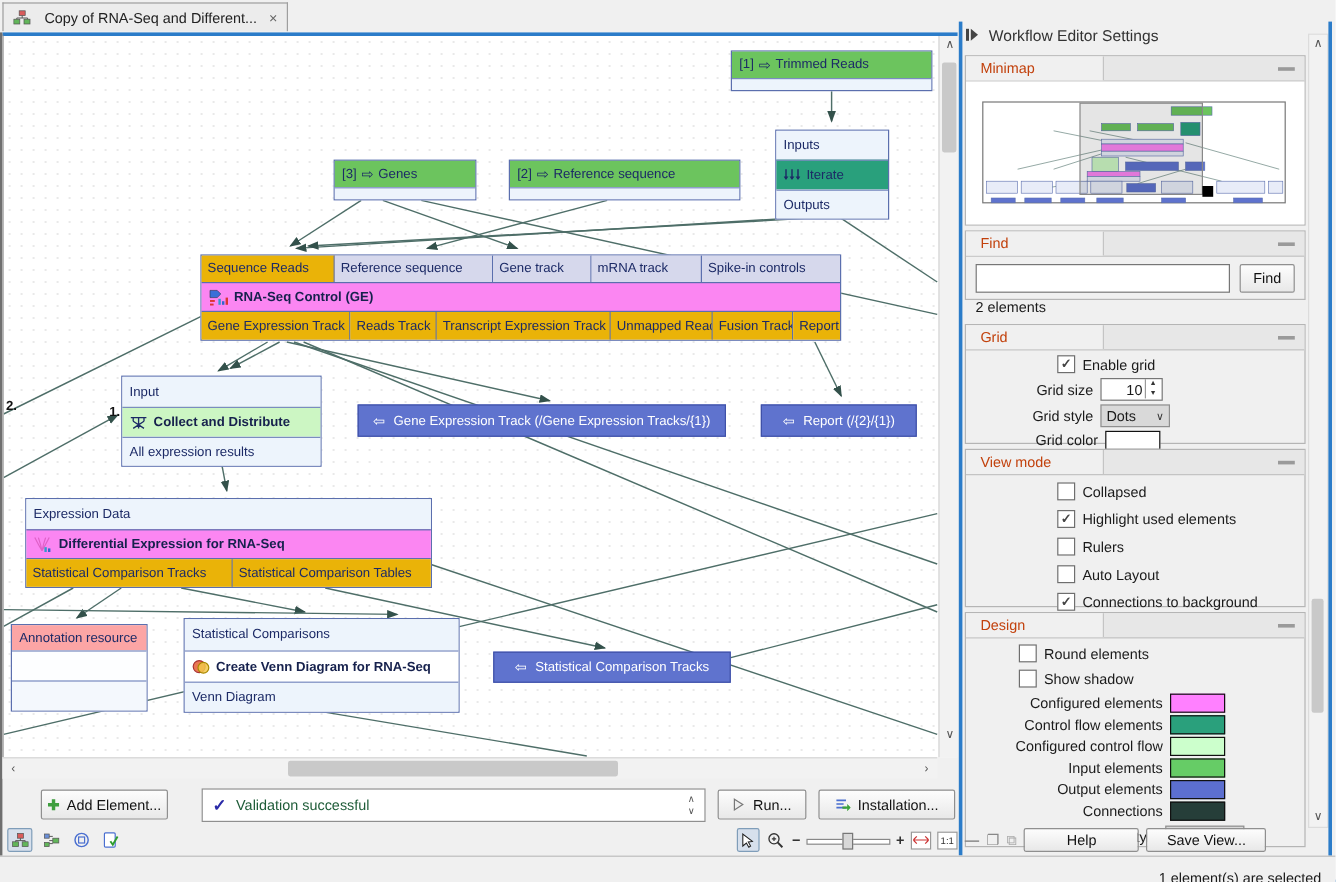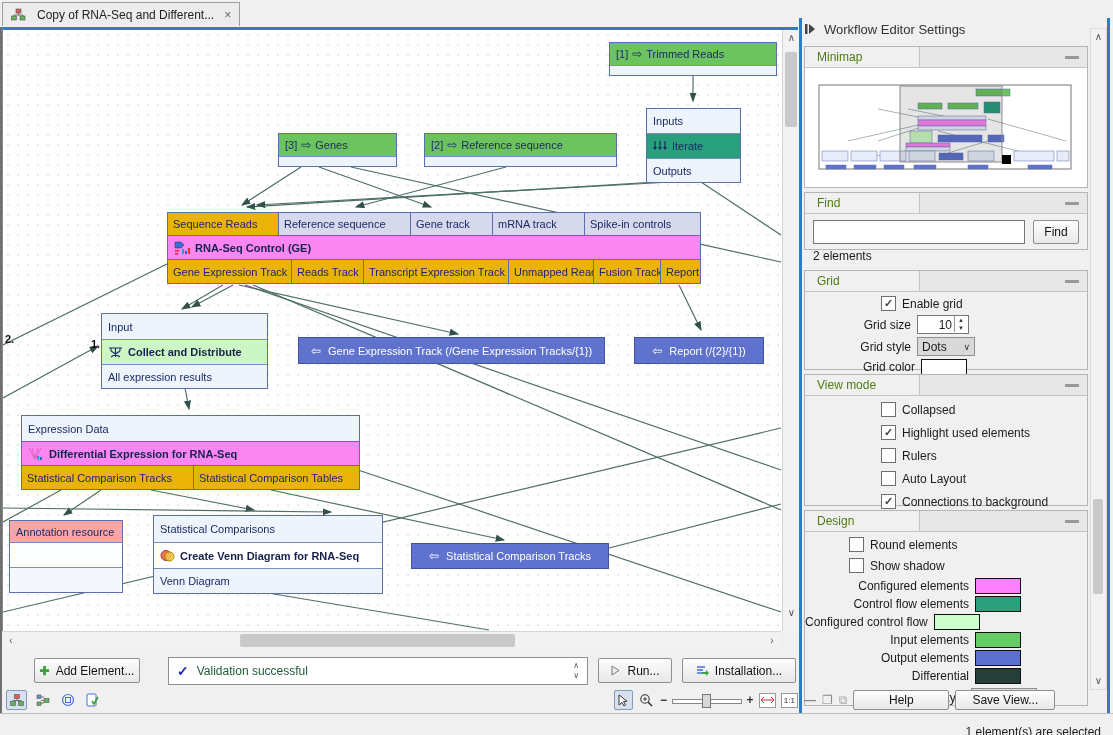--- a/index.html
+++ b/index.html
@@ -52,21 +52,21 @@
   #validation .check{color:#2a2aa8;font-weight:bold;font-size:14px}
   #validation .spin{margin-left:auto;display:flex;flex-direction:column;gap:2px;color:#555;font-size:8px;line-height:8px}
   .miniicon{width:19px;height:18px;display:inline-flex;align-items:center;justify-content:center}
   .pressed{background:#d7e0ec;border:1px solid #7f9db9;border-radius:2px}
   
   #panel{left:804px;top:18px;width:284px;height:676px}
   #panel-title{display:flex;align-items:center;gap:8px;height:22px;color:#333;font-size:13px}
   .sec{position:absolute;left:0;width:284px;border:1px solid #b5b5b5;background:#f0f0f0;box-sizing:border-box}
   .sec-h{height:20px;background:#e7e7e7;border-bottom:1px solid #c4c4c4;display:flex;align-items:center;padding:0 0 0 0}
   .sec-tab{background:#f0f0f0;border-right:1px solid #c4c4c4;height:100%;display:flex;align-items:center;
-           padding:0 12px;min-width:90px;font-size:12px;color:#4d7c0f}
+           padding:0 12px;min-width:90px;font-size:12px;color:#c2410c}
   .sec-dash{margin-left:auto;margin-right:8px;width:14px;height:3px;background:#9a9a9a}
   .cb{width:13px;height:13px;background:#fff;border:1px solid #6e6e6e;display:inline-flex;align-items:center;
       justify-content:center;font-size:11px;color:#333;flex:none}
   .cb.checked::after{content:"✓";font-weight:bold;color:#444;font-size:11px}
   .combo{background:#d9d9d9;border:1px solid #8f8f8f;display:inline-flex;align-items:center;justify-content:space-between;
          padding:0 4px;font-size:12px;box-sizing:border-box}
   .combo .car{font-size:9px;color:#333}
   .swatch{width:46px;height:16px;border:1px solid #111;box-sizing:border-box}
   .lbl-r{text-align:center}
   .prow-lab{display:flex;align-items:center;gap:6px}
@@ -561,34 +561,34 @@
         <span>Show shadow</span>
       </div>
     <div class="prow-lab" style="padding:5px 66px 0 0;justify-content:flex-end">
         <span>Configured elements</span>
         <span class="swatch" style="background-color: rgb(255, 128, 255);"></span>
       </div>
     <div class="prow-lab" style="padding:2px 66px 0 0;justify-content:flex-end">
         <span>Control flow elements</span>
         <span class="swatch" style="background-color: rgb(42, 160, 124);"></span>
       </div>
-    <div class="prow-lab" style="padding:2px 66px 0 0;justify-content:flex-start">
+    <div class="prow-lab" style="padding:2px 66px 0 0;justify-content:flex-end">
         <span>Configured control flow</span>
         <span class="swatch" style="background-color: rgb(204, 255, 204);"></span>
       </div>
     <div class="prow-lab" style="padding:2px 66px 0 0;justify-content:flex-end">
         <span>Input elements</span>
         <span class="swatch" style="background-color: rgb(102, 204, 102);"></span>
       </div>
     <div class="prow-lab" style="padding:2px 66px 0 0;justify-content:flex-end">
         <span>Output elements</span>
         <span class="swatch" style="background-color: rgb(92, 111, 208);"></span>
       </div>
     <div class="prow-lab" style="padding:2px 66px 0 0;justify-content:flex-end">
-        <span>Differential</span>
+        <span>Connections</span>
         <span class="swatch" style="background-color: rgb(38, 62, 57);"></span>
       </div>
     <div class="prow-lab" style="padding:4px 50px 0 0;justify-content:flex-end">
       <span>Connection style</span>
       <span class="combo" style="width:66px;height:19px">
         <span>Straight</span>
           <span class="car">∨</span>
       </span>
     </div>
   </div>

